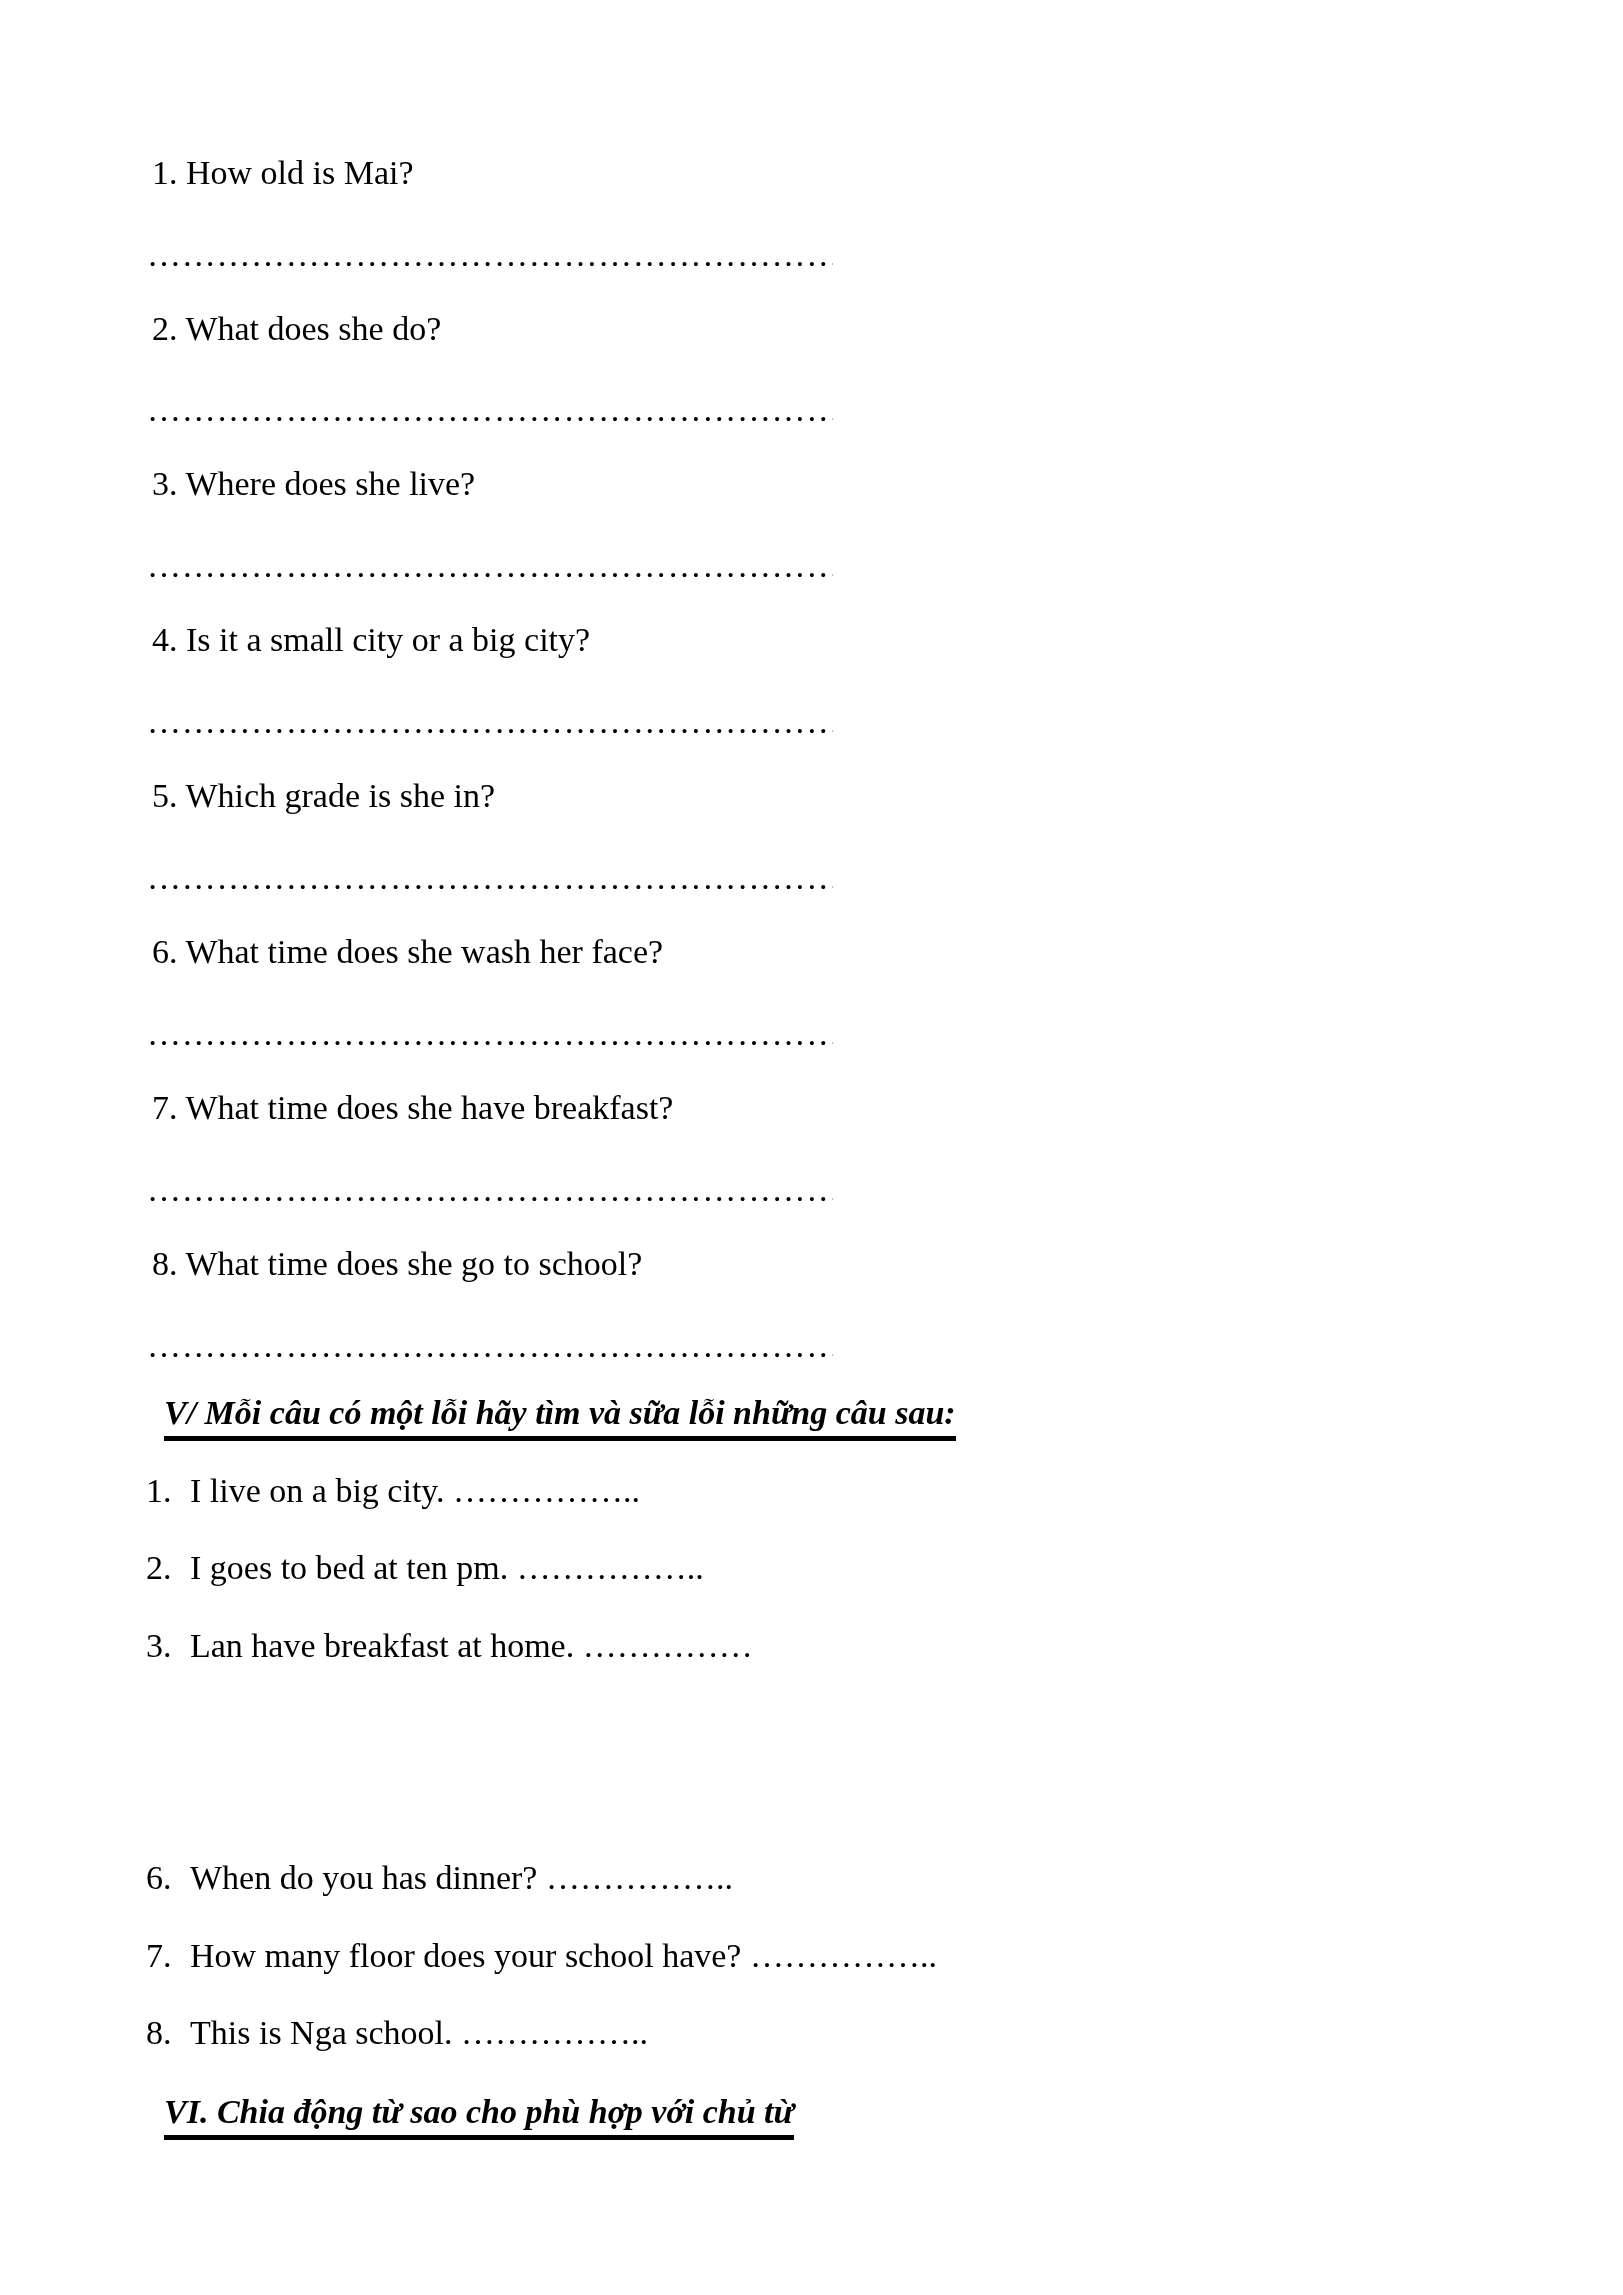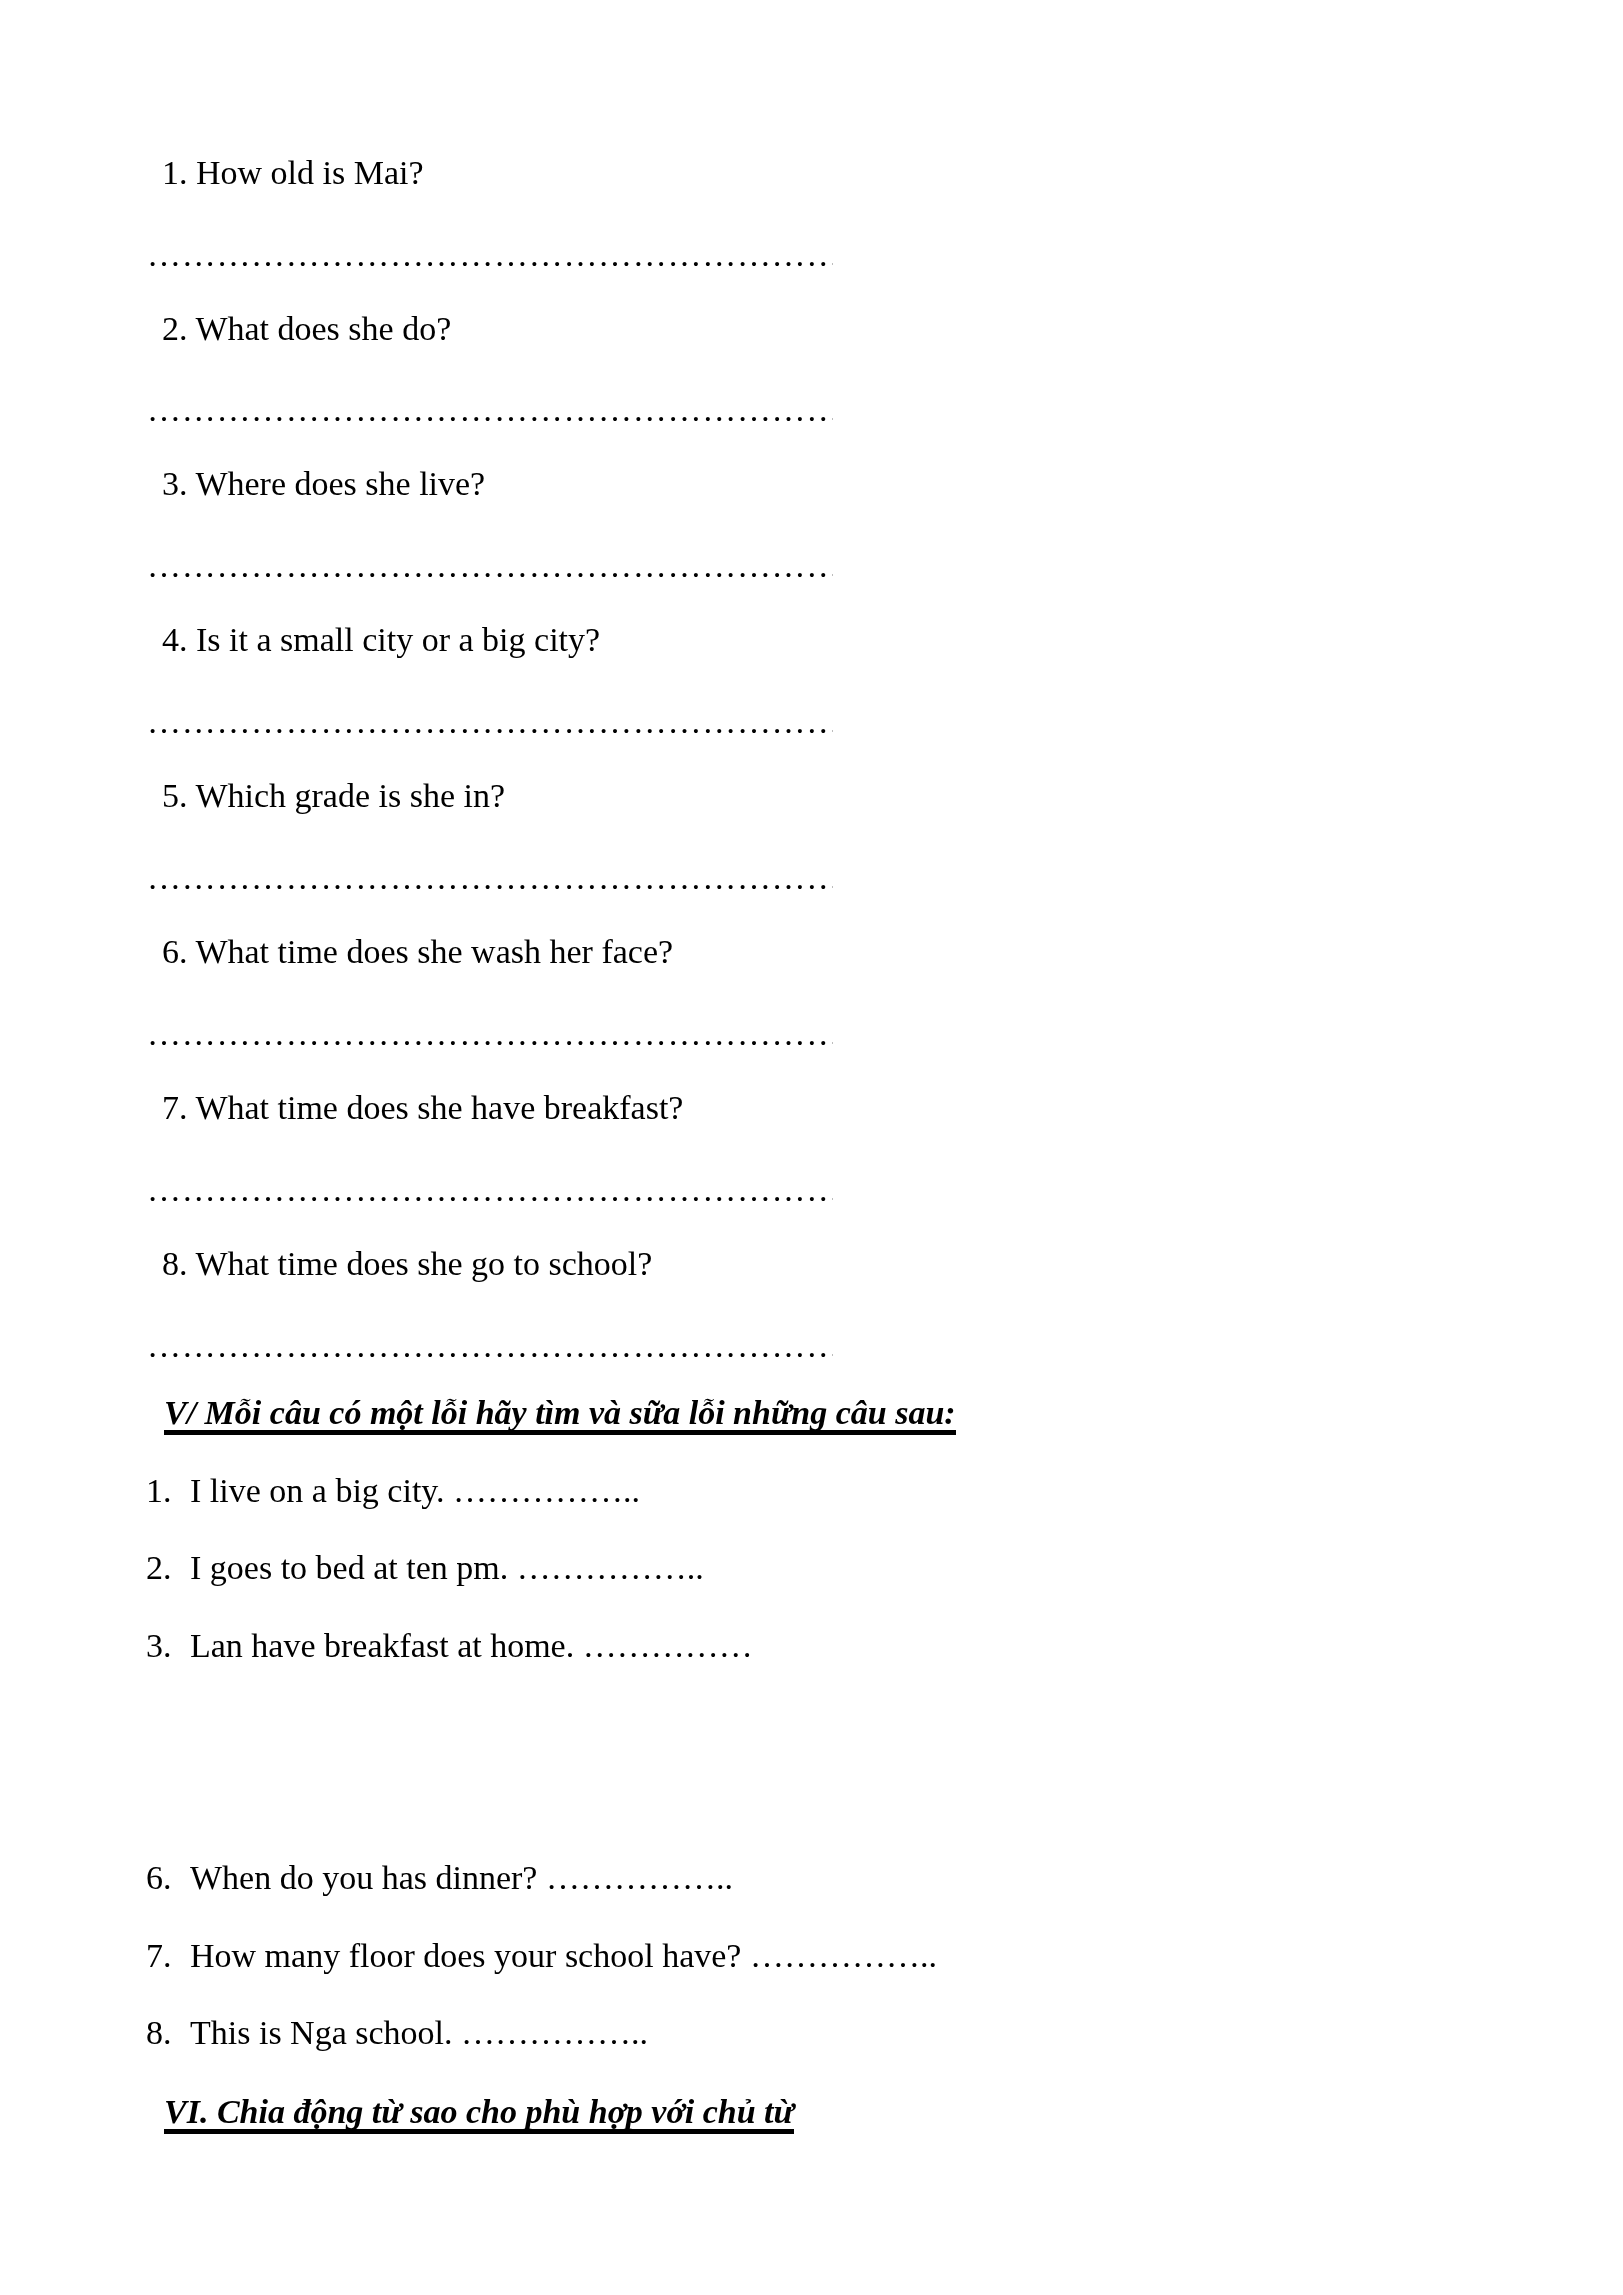--- a/index.html
+++ b/index.html
@@ -15,36 +15,36 @@
     font-family: "Liberation Serif", "DejaVu Serif", serif;
     color: #000000;
     overflow: hidden;
   }
   .line {
     position: absolute;
     font-size: 34px;
     line-height: 34px;
     white-space: nowrap;
   }
-  .question { left: 162px; }
+  .question { left: 152px; }
   .dotline {
     left: 147px;
     width: 686px;
     overflow: hidden;
     letter-spacing: 0.7px;
   }
   .heading {
     left: 164px;
     font-weight: bold;
     font-style: italic;
   }
   .heading .h-inner {
     display: inline-block;
     border-bottom: 5.9px solid #000000;
-    padding-bottom: 0;
+    padding-bottom: 6px;
   }
   .v-item { left: 146px; }
   .v-item .num { display: inline-block; width: 31px; }
   .v-item .txt { display: inline-block; margin-left: 13px; }
 </style>
 </head>
 <body>
 
 <div class="page">
 

